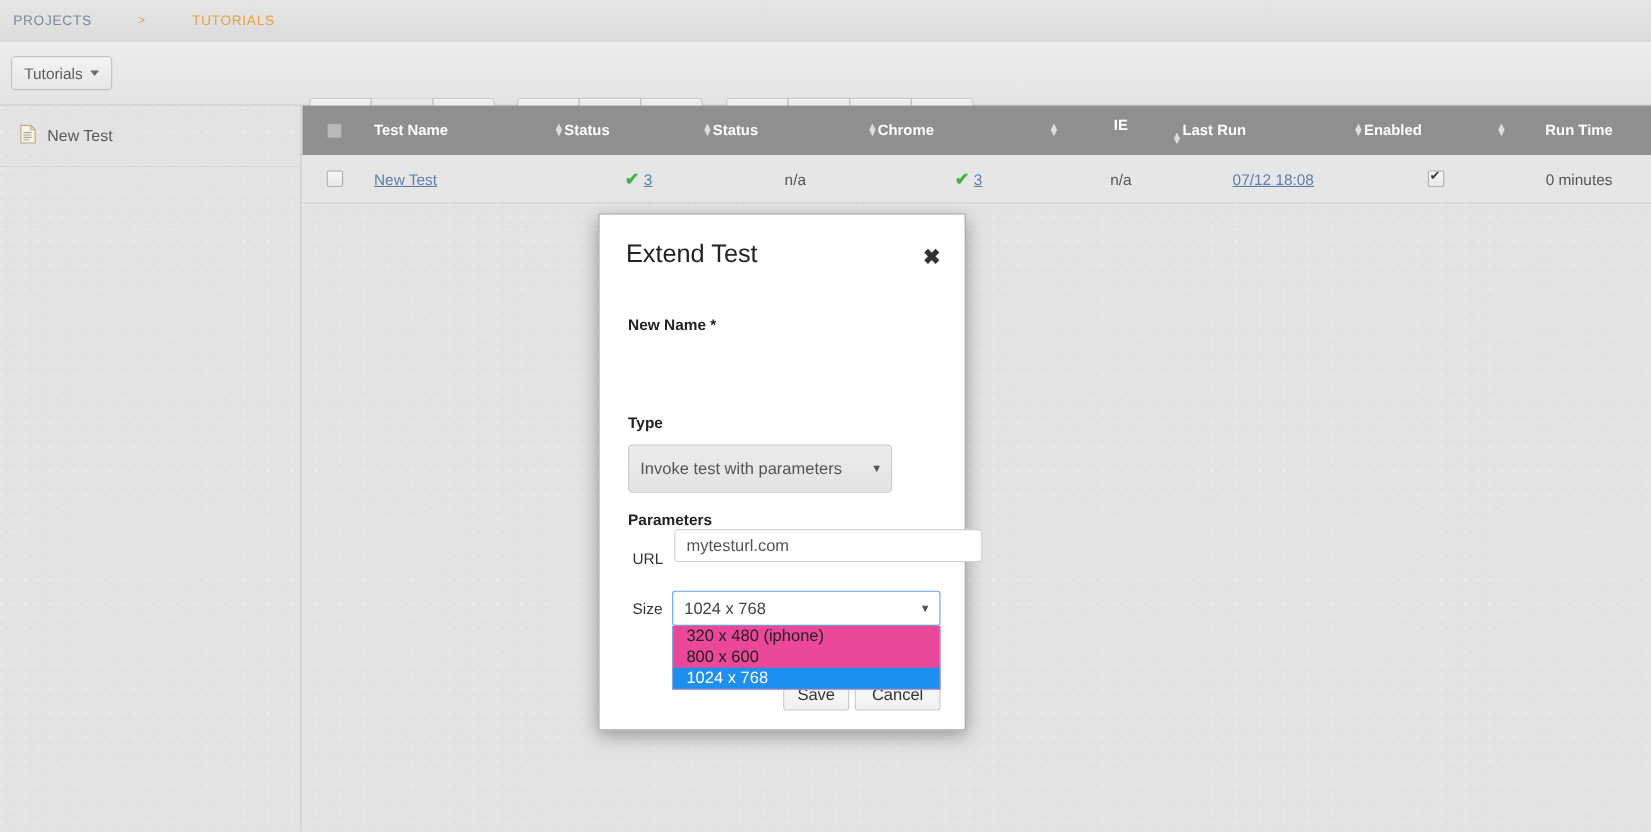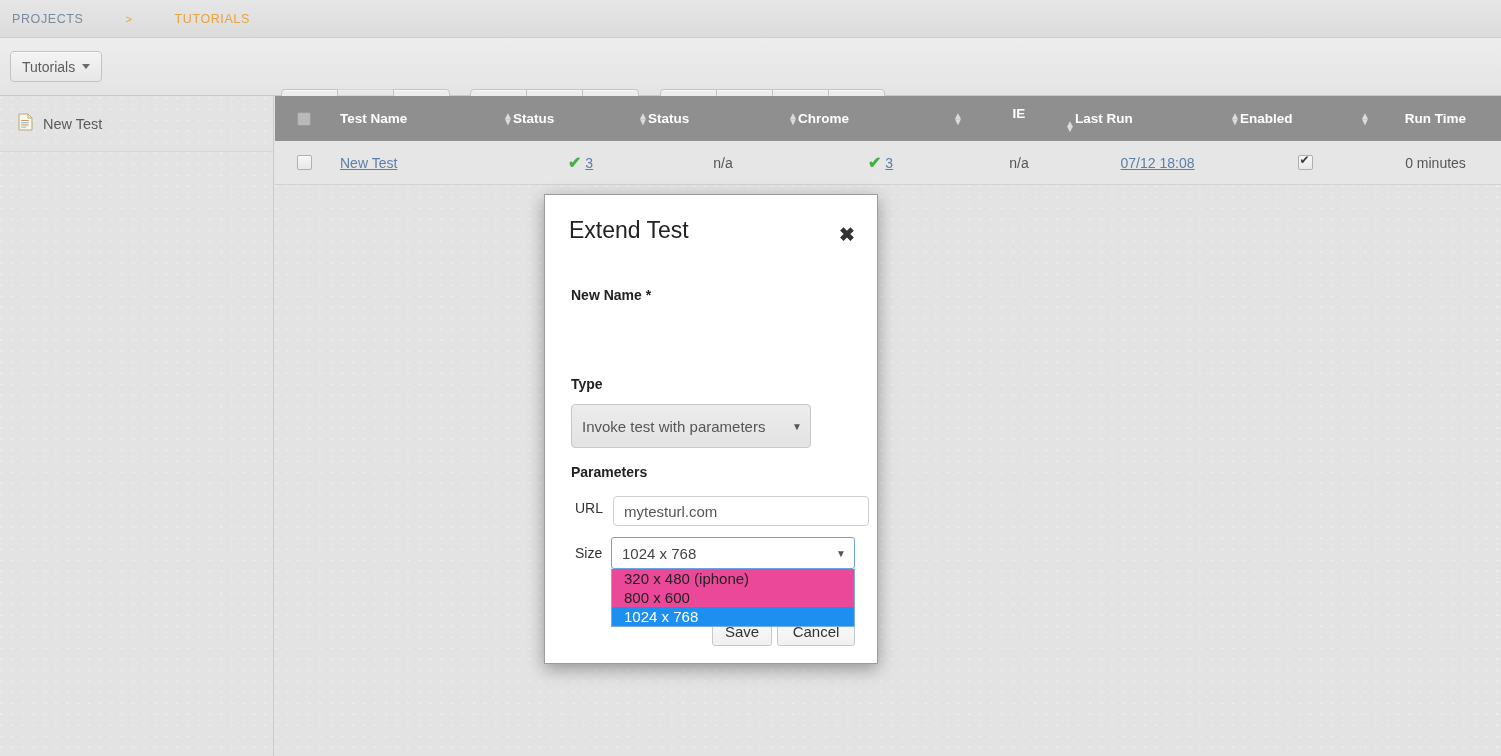--- a/index.html
+++ b/index.html
@@ -444,21 +444,21 @@
 
   <div class="field-label" style="left:26px; top:181px;">Type</div>
   <div id="type-select" style="left:26px; top:209px; width:240px;">
     <span class="sel-text">Invoke test with parameters</span>
     <span class="sel-caret">▼</span>
   </div>
 
   <div class="field-label" style="left:26px; top:269px;">Parameters</div>
 
   <div style="position:absolute; left:30px; top:305px; font-size:14px; color:#333;">URL</div>
-  <input class="txtinput" style="left: 68px; top: 301px; width: 256px; color: rgb(85, 85, 85);" value="mytesturl.com">
+  <input class="txtinput" style="left: 68px; top: 286px; width: 280px; color: rgb(85, 85, 85);" value="mytesturl.com">
 
   <div style="position:absolute; left:30px; top:350px; font-size:14px; color:#333;">Size</div>
   <div id="size-select-box" style="left:66px; top:342px; width:244px;">
     <span style="flex:1;">1024 x 768</span>
     <span class="sel-caret">▼</span>
   </div>
 
   <div id="size-options" style="left:66px; top:374px; width:244px;">
     <div class="opt">320 x 480 (iphone)</div>
     <div class="opt">800 x 600</div>

